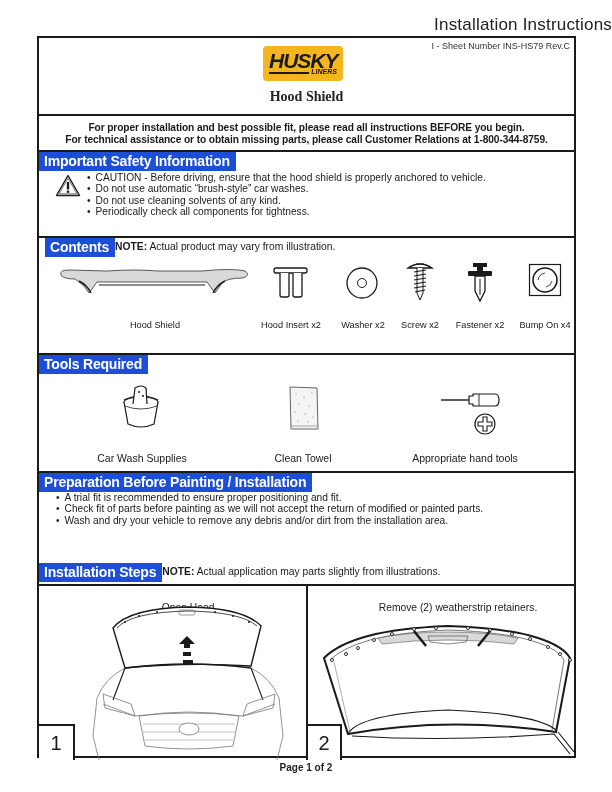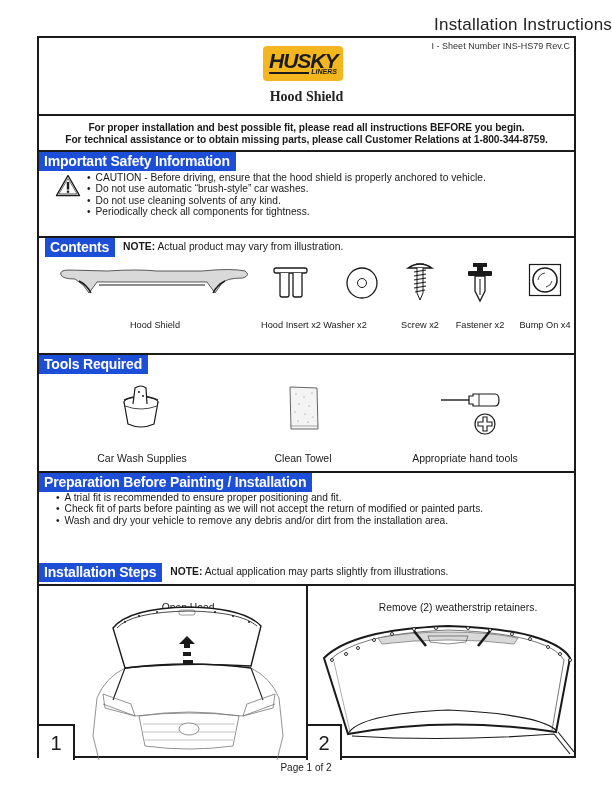--- a/index.html
+++ b/index.html
@@ -18,21 +18,21 @@
   .logo-main { position: absolute; left: 6px; top: 3px; font-size: 21px; font-weight: bold; font-style: italic; color: #1a1a1a; letter-spacing: -1px; font-family: "Liberation Sans", sans-serif; }
   .logo-line { position: absolute; left: 6px; top: 26px; width: 40px; height: 2px; background: #1a1a1a; }
   .logo-sub { position: absolute; right: 6px; top: 22px; font-size: 7px; font-weight: bold; font-style: italic; color: #1a1a1a; }
   .product-title { position: absolute; left: 0; width: 535px; top: 51px; text-align: center; font-family: "Liberation Serif", serif; font-weight: bold; font-size: 14px; color: #222; padding-left: 0; }
   .product-title span { position: relative; left: 0; }
 
   .intro { top: 76px; height: 36px; padding-top: 6px; text-align: center; font-size: 10.2px; font-weight: bold; line-height: 12px; letter-spacing: -0.1px; }
 
   .hdr { display: inline-block; background: #1d4ed8; color: #fff; font-weight: bold; font-size: 14px; padding: 1px 6px 1px 5px; height: 19px; line-height: 17px; letter-spacing: -0.2px; }
   .hdr-row { display: flex; align-items: flex-start; }
-  .hdr-note { font-size: 10.3px; margin-left: 8px; margin-top: 3px; }
+  .hdr-note { font-size: 10.3px; margin-left: 0; margin-top: 3px; }
   .hdr-note b { font-weight: bold; }
 
   .safety { top: 112px; height: 86px; }
   .safety-body { position: relative; margin-top: 1px; padding-left: 48px; }
   .warn-icon { position: absolute; left: 16px; top: 2px; }
   .bullets { list-style: none; font-size: 10.2px; line-height: 11.3px; }
   .bullets li::before { content: "•"; margin-right: 5px; }
 
   .contents { top: 198px; height: 116px; padding-left: 6px; }
   .parts { position: relative; height: 90px; }
@@ -47,21 +47,21 @@
 
   .steps { top: 525px; height: 195px; }
   .step-panels { position: absolute; top: 21px; left: 0; width: 535px; height: 176px; border-top: 2px solid #1a1a1a; }
   .step-panel { position: absolute; top: 0; height: 174px; }
   .step-panel.p1 { left: 0; width: 269px; border-right: 2px solid #1a1a1a; }
   .step-panel.p2 { left: 269px; width: 266px; }
   .step-caption { position: absolute; top: 16px; left: 0; width: 100%; text-align: center; font-size: 10.3px; padding-left: 34px; }
   .step-num { position: absolute; left: 0; bottom: 0; width: 36px; height: 36px; border: 2px solid #1a1a1a; border-left: none; border-bottom: none; font-size: 20px; text-align: center; line-height: 34px; background: #fff; }
   .step-panel.p2 .step-num { border-left: none; }
 
-  .page-num { position: absolute; top: 762px; left: 0; width: 612px; text-align: center; font-size: 10px; color: #222; }
+  .page-num { position: absolute; top: 762px; left: 0; width: 612px; text-align: center; font-size: 10px; color: #222; font-weight: bold; }
 </style>
 </head>
 <body>
 
 <div class="doc-title">Installation Instructions</div>
 
 <div class="frame">
 
   <div class="sheet-number">I - Sheet Number INS-HS79 Rev.C</div>
   <div class="logo">
@@ -115,21 +115,21 @@
         <rect x="3" y="3" width="33" height="5" rx="2" fill="#fff" stroke="#1a1a1a" stroke-width="1.3"></rect>
         <path d="M9 8 L9 30 Q9 32 11 32 L16 32 Q18 32 18 30 L18 8" fill="#fff" stroke="#1a1a1a" stroke-width="1.3"></path>
         <path d="M22 8 L22 30 Q22 32 24 32 L29 32 Q31 32 31 30 L31 8" fill="#fff" stroke="#1a1a1a" stroke-width="1.3"></path>
       </svg>
       <div class="part-label" style="left:246px">Hood Insert x2</div>
 
       <svg class="part" style="left:298px;top:8px" width="38" height="36" viewBox="0 0 38 36">
         <circle cx="19" cy="18" r="15" fill="#fff" stroke="#1a1a1a" stroke-width="1.3"></circle>
         <circle cx="19" cy="18" r="4.5" fill="#fff" stroke="#1a1a1a" stroke-width="1"></circle>
       </svg>
-      <div class="part-label" style="left:300px">Washer x2</div>
+      <div class="part-label" style="left:318px">Washer x2</div>
 
       <svg class="part" style="left:360px;top:2px" width="30" height="44" viewBox="0 0 30 44">
         <path d="M3 9 Q15 1 27 9 Z" fill="#fff" stroke="#1a1a1a" stroke-width="1.3"></path>
         <line x1="11" y1="5" x2="19" y2="5" stroke="#1a1a1a" stroke-width="1"></line>
         <path d="M12 9 L12 34 L15 41 L18 34 L18 9" fill="#fff" stroke="#1a1a1a" stroke-width="1"></path>
         <g stroke="#1a1a1a" stroke-width="1.2">
           <line x1="9" y1="13" x2="21" y2="11"></line>
             <line x1="9" y1="17" x2="21" y2="15"></line>
             <line x1="9" y1="21" x2="21" y2="19"></line>
           <line x1="9" y1="25" x2="21" y2="23"></line>

